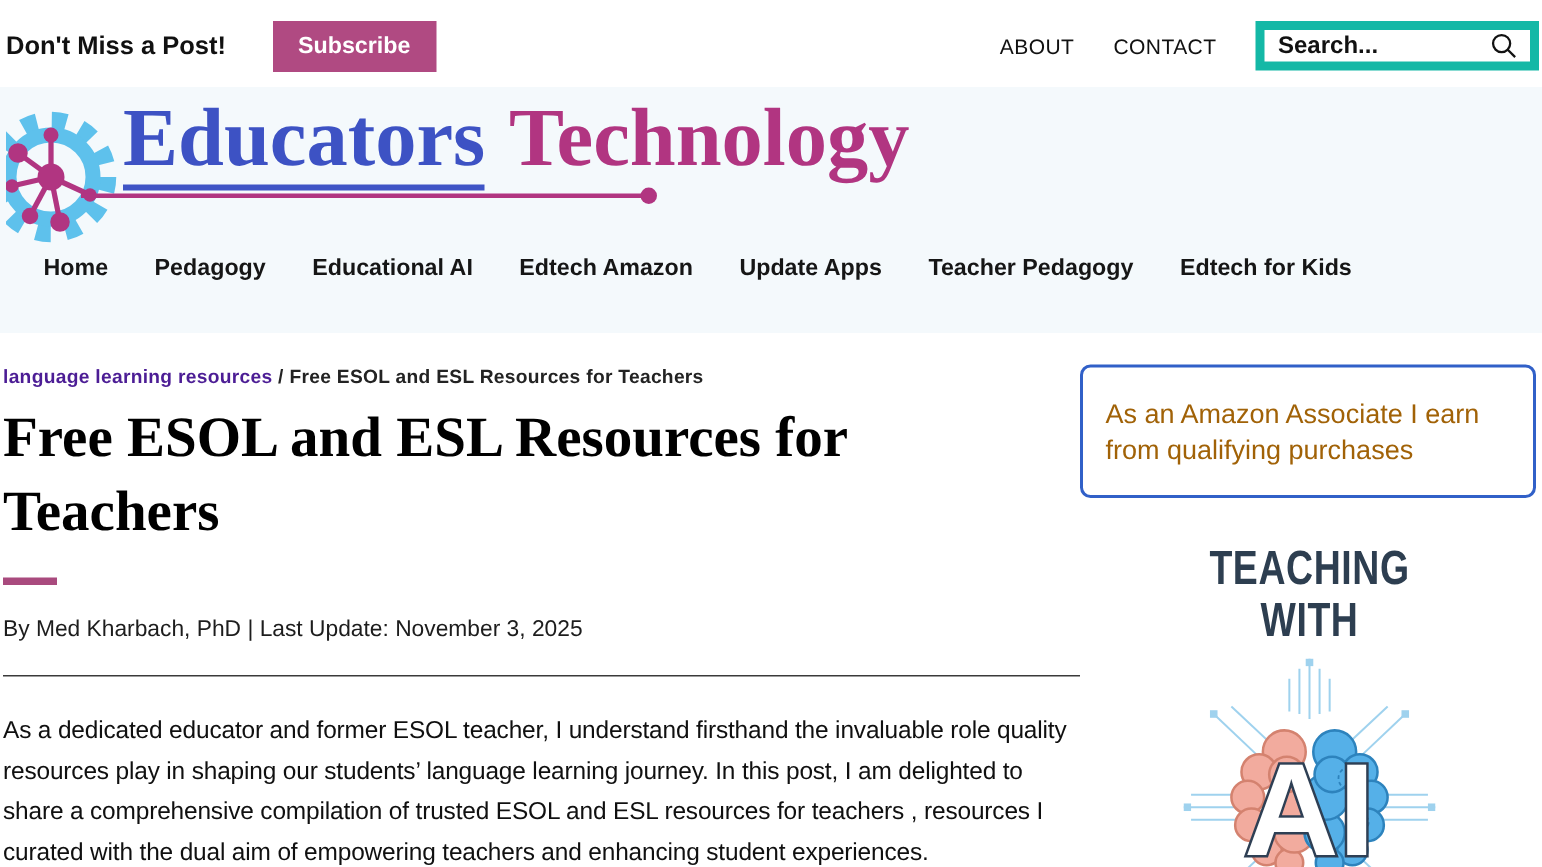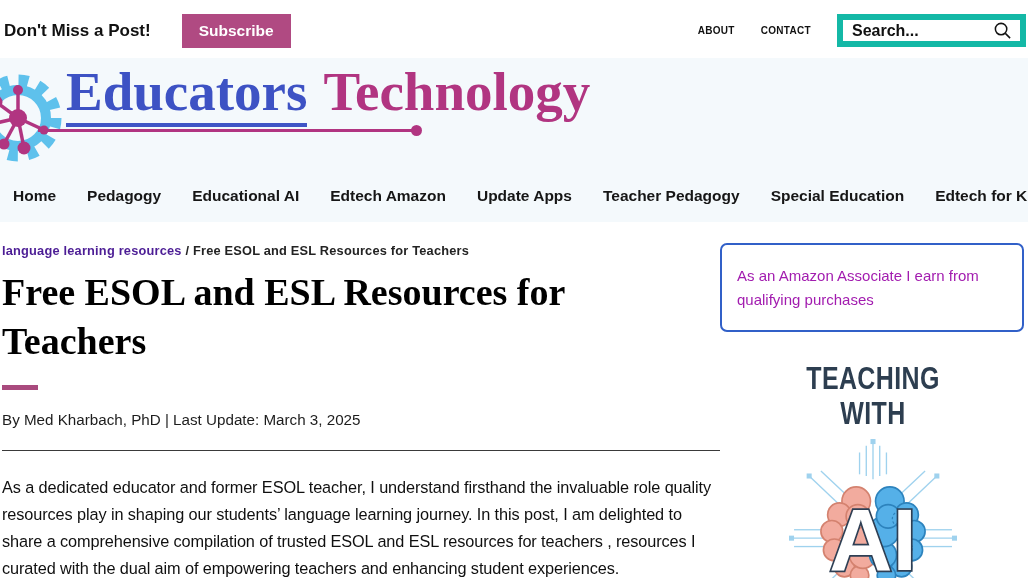--- a/index.html
+++ b/index.html
@@ -5,63 +5,63 @@
   * { margin:0; padding:0; box-sizing:border-box; }
   html,body { width:1028px; height:578px; overflow:hidden; background:#fff;
     font-family:"Liberation Sans", sans-serif; }
 
   
   .topbar { height:58px; background:#fff; display:flex; align-items:center; padding:3px 2px 0 4px; }
   .tagline { font-size:17px; font-weight:700; color:#111; }
   .subscribe-btn { margin-left:31px; background:#b04a82; color:#fff; font-weight:700;
     font-size:15.5px; border:none; padding:8px 17px; cursor:pointer; }
   .topbar-spacer { flex:1; }
-  .topbar-link { font-size:10px; font-weight:700; color:#111; letter-spacing:.3px;
+  .topbar-link { font-size:14px; font-weight:400; color:#111; letter-spacing:.3px;
     margin-right:26px; text-decoration:none; cursor:pointer; }
   .search-box { width:189px; height:33px; border:6px solid #14b8a6; display:flex;
     align-items:center; padding:0 8px 0 9px; background:#fff; }
   .search-box input { border:none; outline:none; flex:1; font-size:16px; font-weight:700;
     color:#111; font-family:"Liberation Sans", sans-serif; min-width:0; background:transparent; }
   .search-box input::placeholder { color:#111; opacity:1; }
   .search-icon svg { display:block; }
 
   
-  .header-band { background:#f4f9fc; height:164px; }
+  .header-band { background:#f4f9fc; height:164px;padding-left:16px; }
   .logo-row { position:relative; height:112px; }
   .gear-wrap { position:absolute; left:-12px; top:10px; }
   .logo-text { position:absolute; left:66px; top:2px; font-family:"Liberation Serif", serif;
     font-weight:700; font-size:55px; white-space:nowrap; }
   .logo-word1 { color:#3d52c4; border-bottom:4px solid #3f55c6; padding-bottom:1px; }
   .logo-word2 { color:#b13581; margin-left:16px; }
   .logo-line { position:absolute; left:-28px; top:69px; width:378px; height:3px; background:#b13581; }
   .logo-line::after { content:""; position:absolute; right:-6px; top:-4px; width:11px; height:11px;
     border-radius:50%; background:#b13581; }
 
-  .main-nav { height:52px; display:flex; align-items:center; padding-left:13px; gap:31px; }
+  .main-nav { height:52px; display:flex; align-items:flex-start; padding-left:13px; gap:31px; }
   .nav-item { font-size:15.5px; font-weight:700; color:#161616; text-decoration:none;
     cursor:pointer; white-space:nowrap; }
 
   
   .page { display:flex; padding-top:21px; }
   .main-col { width:720px; flex:none; padding-left:2px; }
   .side-col { width:306px; flex:none; }
 
   .breadcrumb { font-size:12.8px; font-weight:700; color:#232323; letter-spacing:.2px; }
   .breadcrumb a { color:#4c1d95; text-decoration:none; cursor:pointer; }
   .post-title { margin-top:10px; width:640px; font-family:"Liberation Serif", serif;
     font-weight:700; font-size:38px; line-height:49px; color:#000; }
   .title-rule { margin-top:19px; width:36px; height:5px; background:#a94a7e; }
   .byline { margin-top:21px; font-size:15.2px; color:#1d1d1d; }
   .divider { margin-top:22px; width:718px; border:none; border-top:1px solid #3a3a3a; }
   .intro { margin-top:23px; width:716px; font-size:16.3px; line-height:27px; color:#101010;
     letter-spacing:-0.1px; }
 
   
   .amazon-box { width:304px; border:2px solid #3160c8; border-radius:7px; padding:19px 16px 18px 15px;
-    font-size:15px; line-height:24px; color:#a21caf; background:#fff; }
+    font-size:18px; line-height:24px; color:#a16207; background:#fff; }
   .book-cover { margin:29px auto 0; width:180px; text-align:center; cursor:pointer; }
   .cover-line { font-size:32px; font-weight:700; color:#2d3e50; letter-spacing:.5px;
     transform:scaleX(.78); transform-origin:center; line-height:35px; }
   .brain-art { display:block; margin:8px auto 0; }
 </style>
 </head>
 <body>
 
 <div class="topbar">
   <span class="tagline">Don't Miss a Post!</span>
@@ -110,35 +110,34 @@
       <span class="logo-line"></span>
     </div>
   </div>
   <nav class="main-nav">
     <a class="nav-item">Home</a>
     <a class="nav-item">Pedagogy</a>
     <a class="nav-item">Educational AI</a>
     <a class="nav-item">Edtech Amazon</a>
     <a class="nav-item">Update Apps</a>
     <a class="nav-item">Teacher Pedagogy</a>
-    <a class="nav-item">Special Education</a>
     <a class="nav-item">Edtech for Kids</a>
   </nav>
 </div>
 
 <div class="page">
   <div class="main-col">
     <div class="breadcrumb">
       <a>language learning resources</a>
       <span>/</span>
       <span>Free ESOL and ESL Resources for Teachers</span>
     </div>
     <h1 class="post-title">Free ESOL and ESL Resources for Teachers</h1>
     <div class="title-rule"></div>
-    <div class="byline">By Med Kharbach, PhD | Last Update: March 3, 2025</div>
+    <div class="byline">By Med Kharbach, PhD | Last Update: November 3, 2025</div>
     <hr class="divider">
     <p class="intro">As a dedicated educator and former ESOL teacher, I understand firsthand the invaluable role quality resources play in shaping our students’ language learning journey. In this post, I am delighted to share a comprehensive compilation of trusted ESOL and ESL resources for teachers , resources I curated with the dual aim of empowering teachers and enhancing student experiences.</p>
   </div>
 
   <aside class="side-col">
     <div class="amazon-box">As an Amazon Associate I earn from qualifying purchases</div>
     <div class="book-cover">
       <div class="cover-line">TEACHING</div>
       <div class="cover-line">WITH</div>
       <svg class="brain-art" width="168" height="200" viewBox="0 0 200 238">

